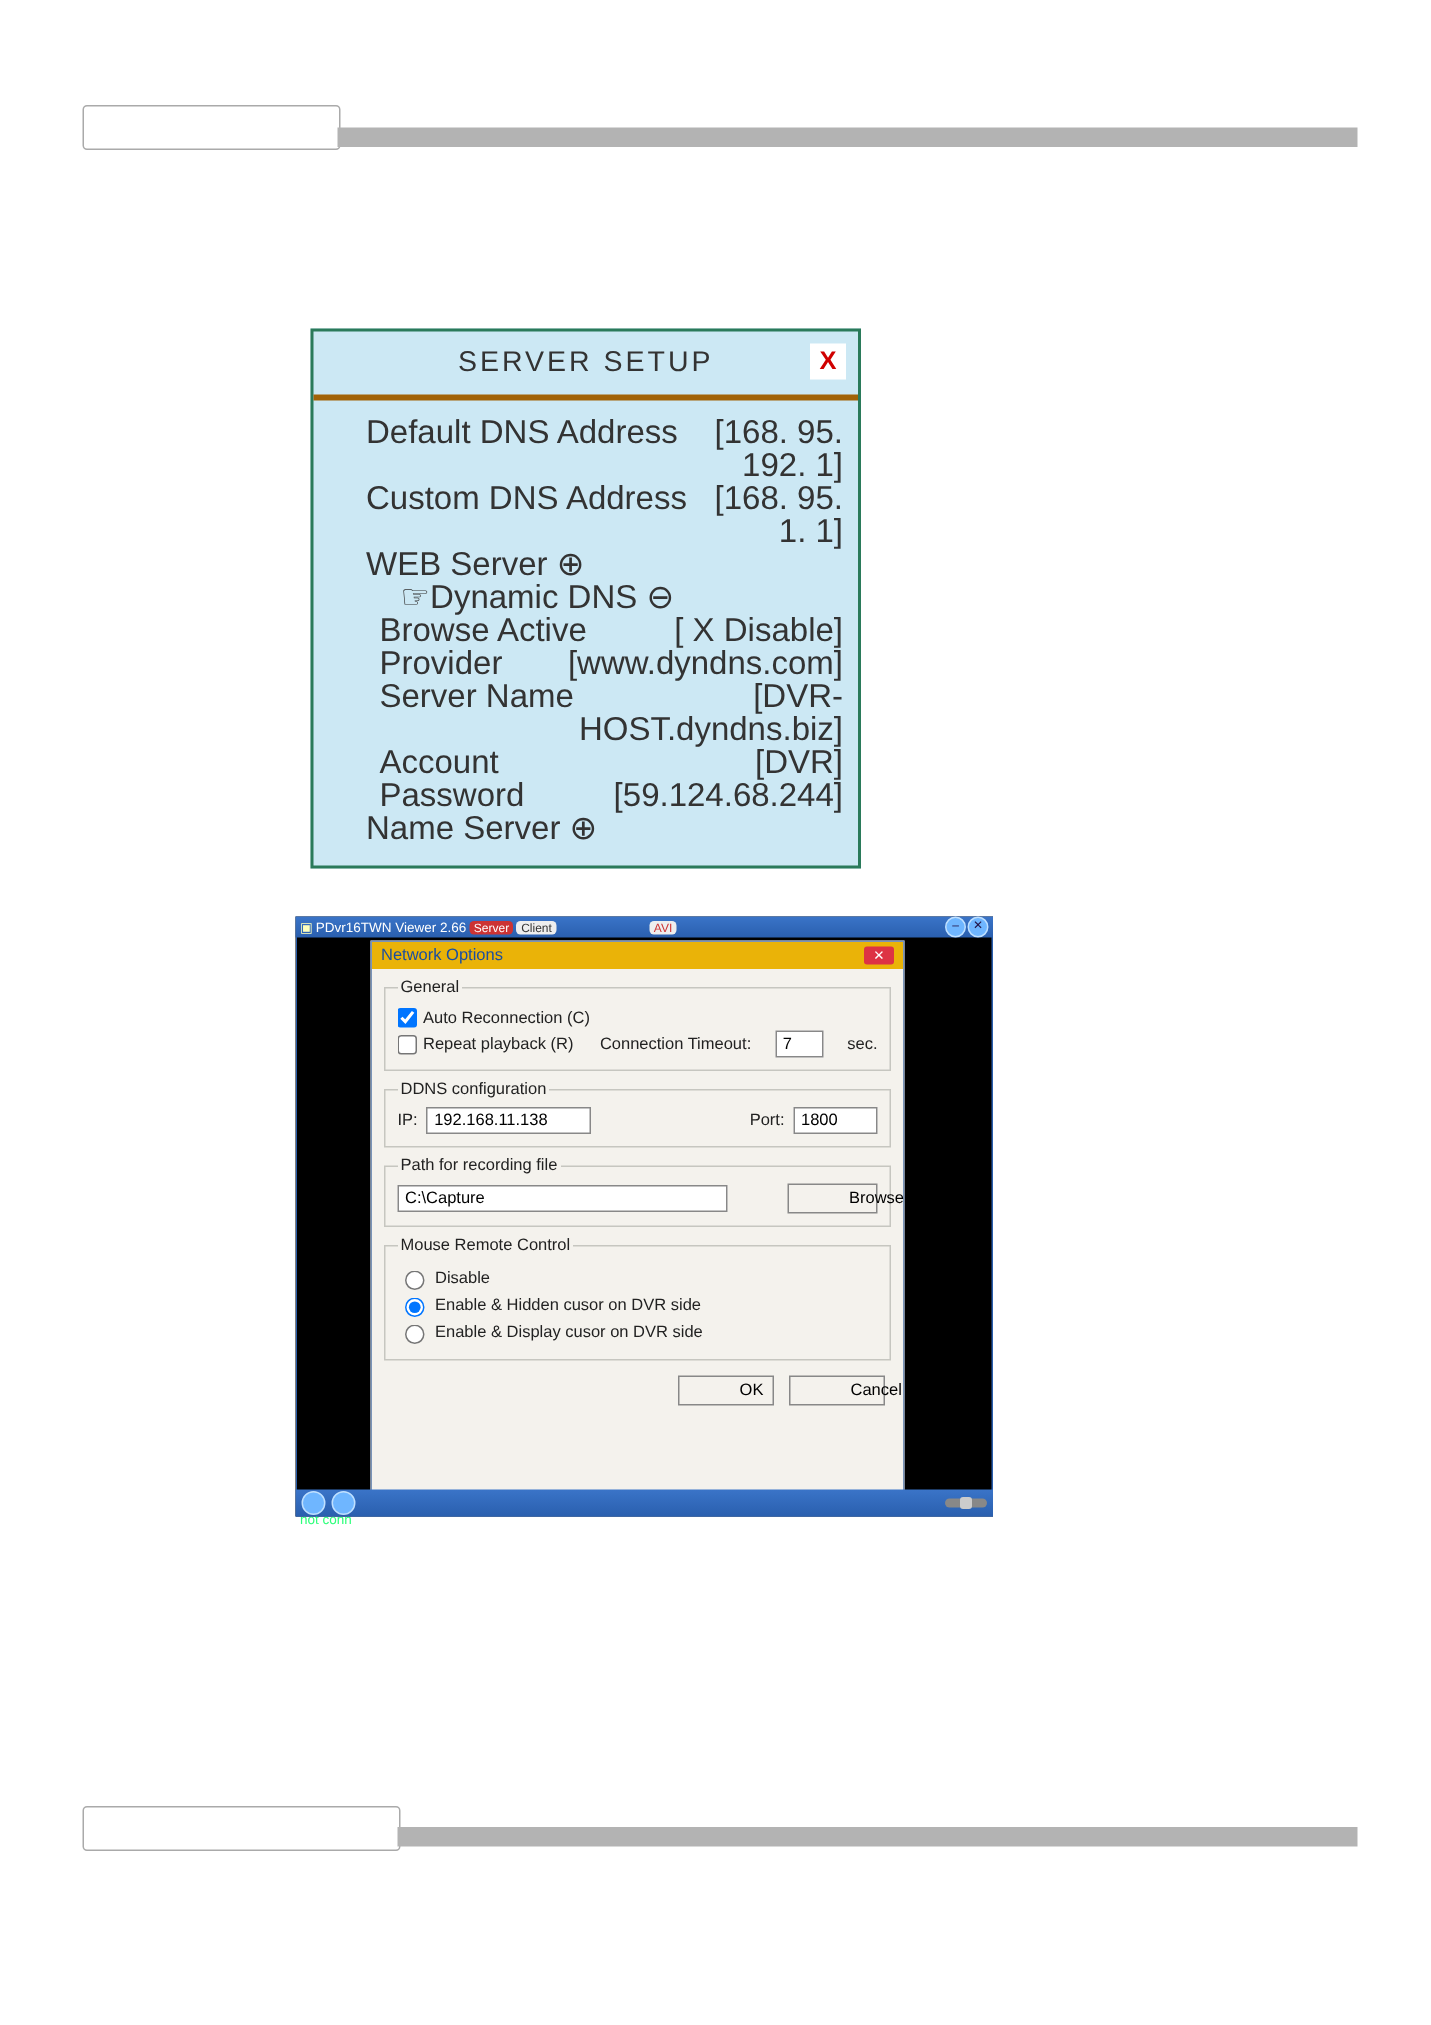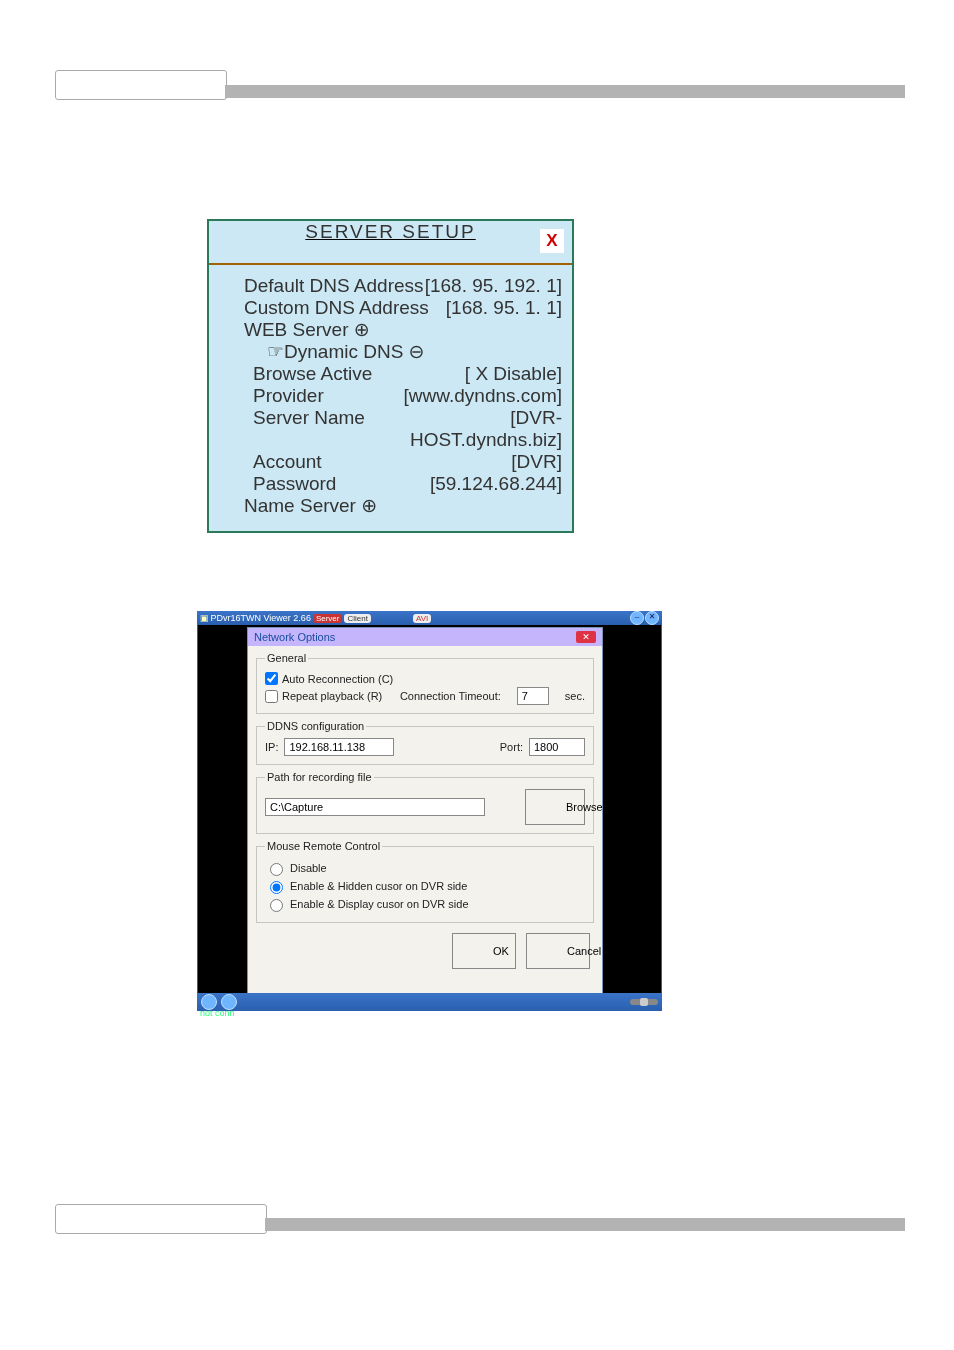--- a/index.html
+++ b/index.html
@@ -51,25 +51,25 @@
   .server-panel {
     position: absolute;
     left: 207px;
     top: 219px;
     width: 363px;
     border: 2px solid #2a7a5a;
     background: #cce8f4;
   }
   .server-title-row {
     display: flex;
+    align-items: center;
     justify-content: center;
     height: 42px;
-    border-bottom: 2px solid #a16207;
+    border-bottom: 4px solid #a16207;
     position: relative;
-    text-decoration: underline;
   }
   .server-title {
     font-size: 19px;
     letter-spacing: 2px;
     color: #333;
   }
   .server-close {
     position: absolute;
     right: 8px;
     top: 8px;
@@ -78,21 +78,21 @@
     background: #fff;
     color: #d00000;
     font-weight: bold;
     text-align: center;
     line-height: 24px;
     font-size: 17px;
     cursor: pointer;
   }
   .server-body {
     padding: 10px 10px 14px 10px;
-    font-size: 19px;
+    font-size: 22px;
     color: #333;
     line-height: 22px;
   }
   .srow {
     display: flex;
     justify-content: space-between;
   }
   .srow .lbl { flex: 0 0 auto; padding-left: 25px; }
   .srow .val { text-align: right; }
   .srow .lbl.noindent { padding-left: 0; margin-left: 48px; }
@@ -130,21 +130,21 @@
     left: 50px;
     top: 16px;
     width: 354px;
     height: 370px;
     background: #f4f2ed;
     border: 1px solid #7a94b8;
     font-size: 11px;
     color: #222;
   }
   .dialog-title {
-    background: #c4b5fd;
+    background: #eab308;
     color: #1a4ea0;
     font-size: 11px;
     padding: 3px 6px;
     display:flex; justify-content:space-between; align-items:center;
   }
   .dlg-close {
     width: 20px; height: 12px; background: #d34; color:#fff; text-align:center; font-size:9px; line-height:12px; cursor:pointer; border-radius:2px;
   }
   fieldset {
     border: 1px solid #c6c6c0;
@@ -154,21 +154,21 @@
   legend { font-size: 11px; color: #222; padding: 0 2px; }
   .chk { display:flex; align-items:center; gap:4px; margin: 2px 0; }
   .chk input { margin:0; }
   .row-flex { display:flex; justify-content:space-between; align-items:center; }
   .txt {
     background:#fff; border:1px solid #888; height:16px; font-size:11px; padding:0 4px;
   }
   .rad { display:flex; align-items:center; gap:4px; margin:2px 0; }
   .btnrow { display:flex; justify-content:flex-end; gap:10px; padding:8px 12px 0 0; }
   .winbtn {
-    width: 64px; height: 36px; background:#f4f2ed; border:1px solid #888; font-size:11px; cursor:pointer;padding-left:40px;
+    width: 64px; height: 20px; background:#f4f2ed; border:1px solid #888; font-size:11px; cursor:pointer;padding-left:40px;
   }
   .not-conn {
     position:absolute; left:3px; top: 370px; color:#2dff7a; font-size:9px;margin-top:27px;
   }
   .bottom-strip {
     position:absolute; left:0; bottom:0; width:100%; height:18px; background:linear-gradient(#3a74c8,#2a5fae);
     display:flex; align-items:center; gap:4px; padding:0 4px; box-sizing:border-box; justify-content:space-between;
   }
   .round {
     width:14px; height:14px; border-radius:50%; background:#6fb6ff; border:1px solid #bfe0ff;
@@ -231,21 +231,21 @@
   </div>
 </div>
 
 <div class="app-wrap">
   <div class="app-titlebar">
     <div class="left">
       <span style="color:#ffb;">▣</span>
       <span>PDvr16TWN Viewer 2.66</span>
       <span class="pill" style="background:#c33;color:#fff">Server</span>
       <span class="pill" style="background:#eee;color:#333">Client</span>
-      <span class="pill" style="background:#eee;color:#c33;margin-left:40px">AVI</span>
+      <span class="pill" style="background:#eee;color:#c33;margin-left:60px">AVI</span>
     </div>
     <div class="btns">
       <span class="rb">–</span>
       <span class="rb">✕</span>
     </div>
   </div>
 
   <div class="dialog">
     <div class="dialog-title">
       <span>Network Options</span>

